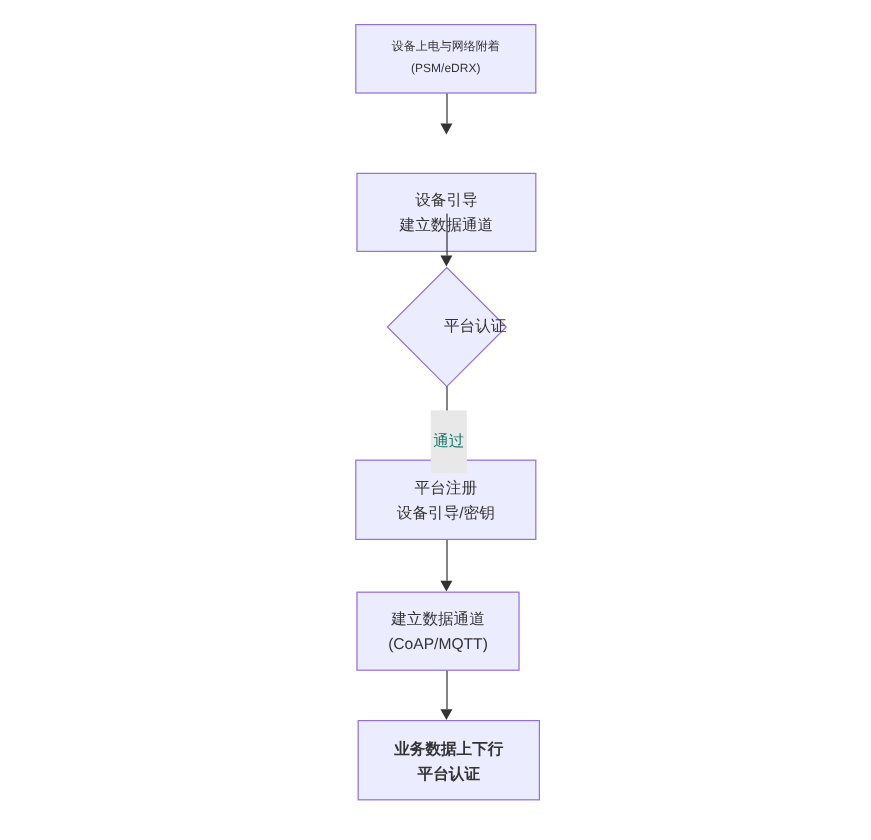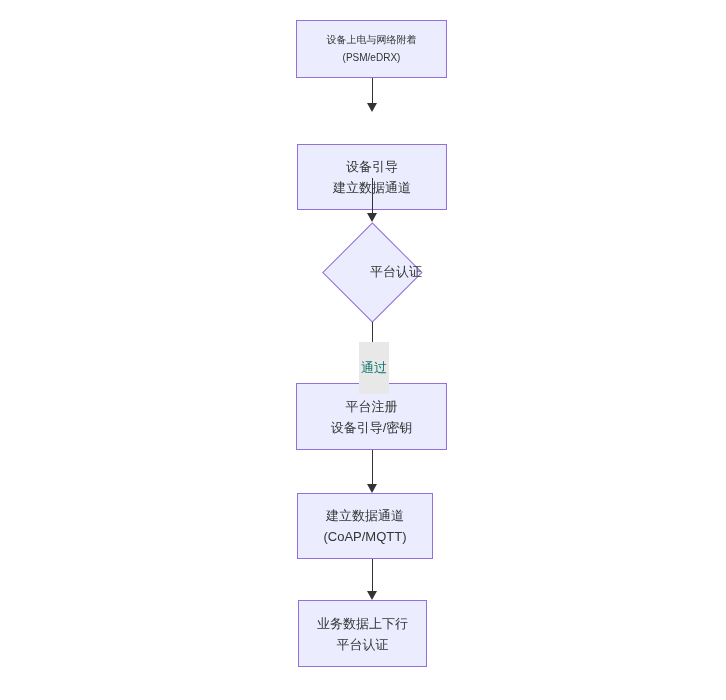--- a/index.html
+++ b/index.html
@@ -28,21 +28,21 @@
     justify-content: center;
     text-align: center;
     font-size: 13px;
     line-height: 21px;
     color: #333333;
   }
   .n1 { left: 296px; top: 20px;  width: 151px; height: 58px; font-size: 10px; line-height: 18px; }
   .n2 { left: 297px; top: 112px; width: 150px; height: 66px; margin-top: 32px; }
   .n4 { left: 296px; top: 383px; width: 151px; height: 67px; }
   .n5 { left: 297px; top: 493px; width: 136px; height: 66px; }
-  .n6 { left: 298px; top: 600px; width: 129px; height: 67px; }
+  .n6 { left: 298px; top: 600px; width: 152px; height: 67px; font-weight: bold; }
   
   .diamond-wrap {
     position: absolute;
     left: 322px;
     top: 222px;
     width: 100px;
     height: 100px;
     display: flex;
     align-items: center;
     justify-content: flex-end;

